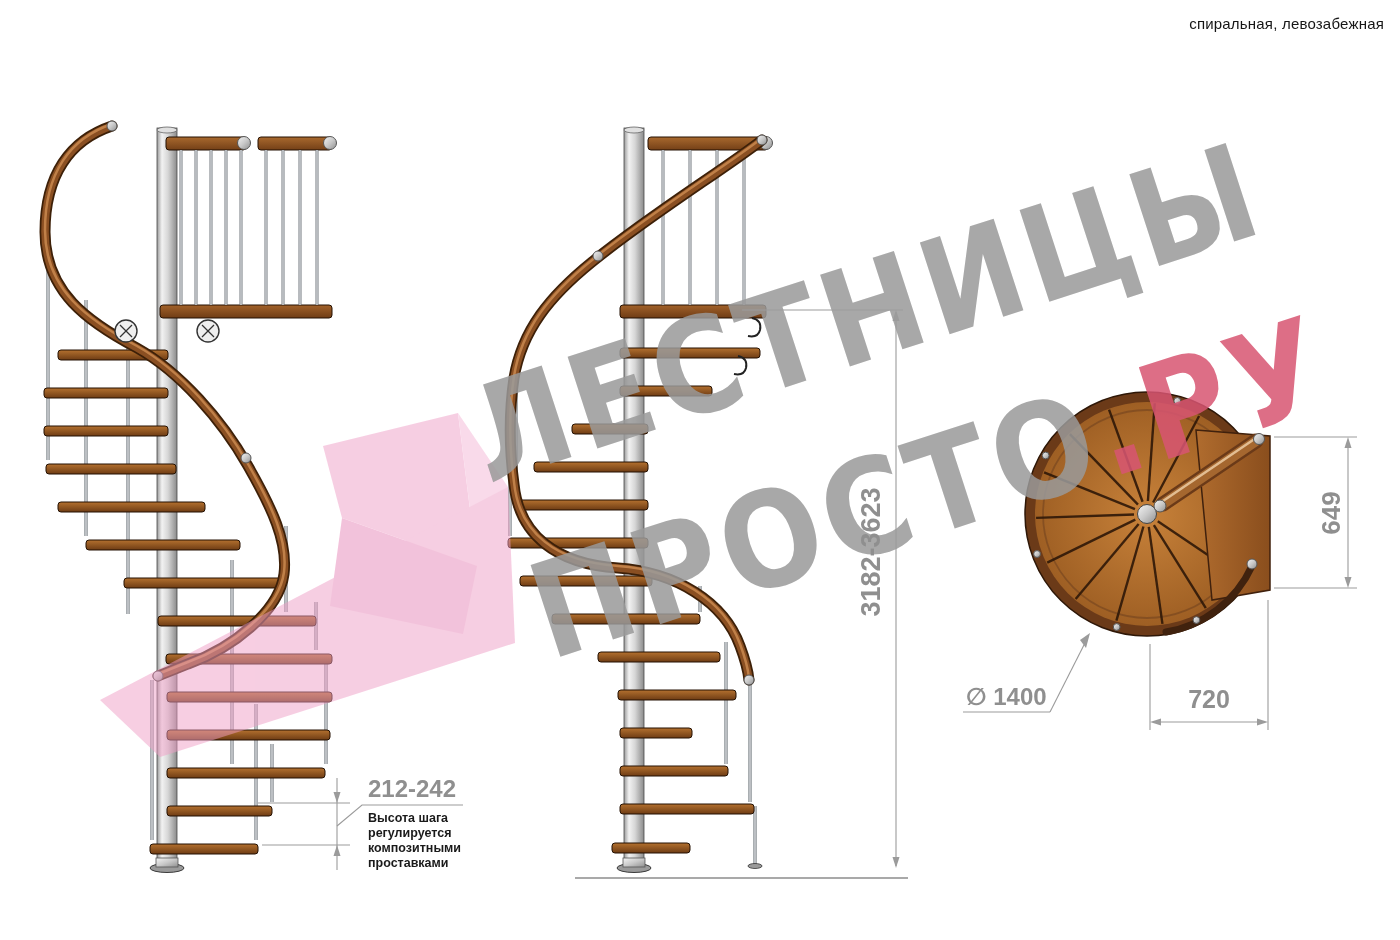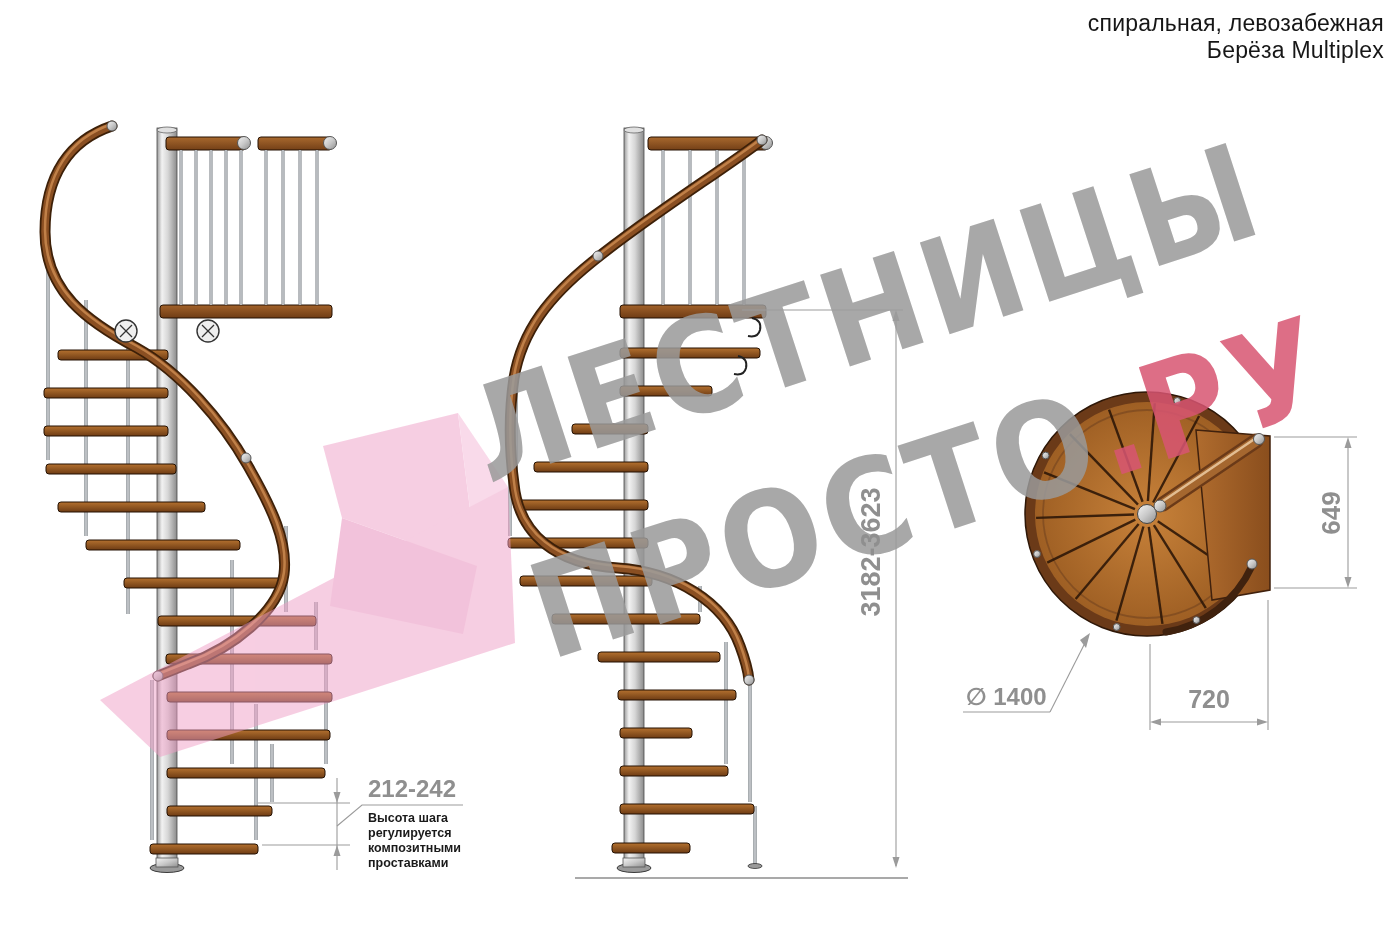--- a/index.html
+++ b/index.html
@@ -1,19 +1,19 @@
 <!DOCTYPE html>
 <html><head>
 <meta charset="utf-8">
 <style>
   html,body{margin:0;padding:0;background:#fff;}
   .canvas{position:relative;width:1400px;height:940px;background:#ffffff;overflow:hidden;
           font-family:"Liberation Sans","DejaVu Sans",sans-serif;}
   svg{position:absolute;left:0;top:0;}
-  .header{position:absolute;top:10px;right:16px;text-align:right;font-size:23px;
+  .header{position:absolute;top:10px;right:16px;text-align:right;font-size:15px;
           line-height:27px;color:#161616;letter-spacing:0.2px;}
   .dimtext{font-family:"Liberation Sans","DejaVu Sans",sans-serif;font-weight:bold;fill:#8f8f8f;}
   .notetext{font-family:"Liberation Sans","DejaVu Sans",sans-serif;font-weight:bold;fill:#1a1a1a;}
   .wmtext{font-family:"DejaVu Sans","Liberation Sans",sans-serif;font-weight:bold;}
 </style>
 </head>
 <body>
 
 <div class="canvas">
 
@@ -265,15 +265,14 @@
       <text class="dimtext" x="966" y="705" font-size="24">∅ 1400</text>
       <text class="notetext" x="368" y="822" font-size="12.5">Высота шага</text>
       <text class="notetext" x="368" y="837" font-size="12.5">регулируется</text>
       <text class="notetext" x="368" y="852" font-size="12.5">композитными</text>
       <text class="notetext" x="368" y="867" font-size="12.5">проставками</text>
     </g>
   </svg>
 
   <div class="header">
     <div>спиральная, левозабежная</div>
-    <div>Берёза Multiplex</div>
   </div>
 </div>
 
 </body></html>

